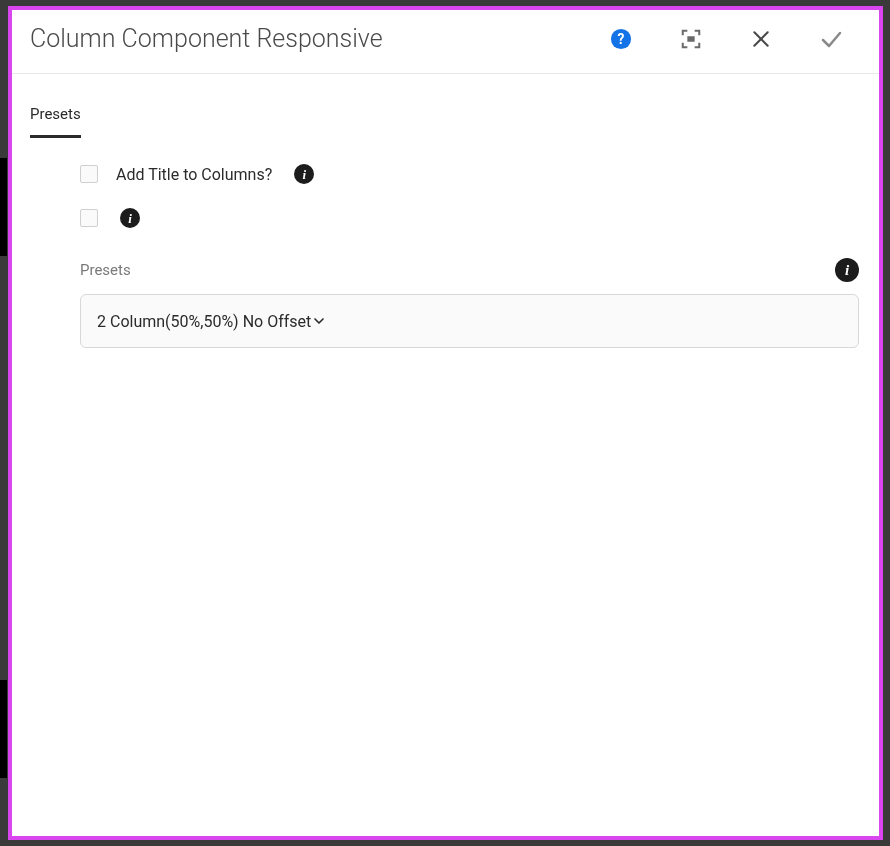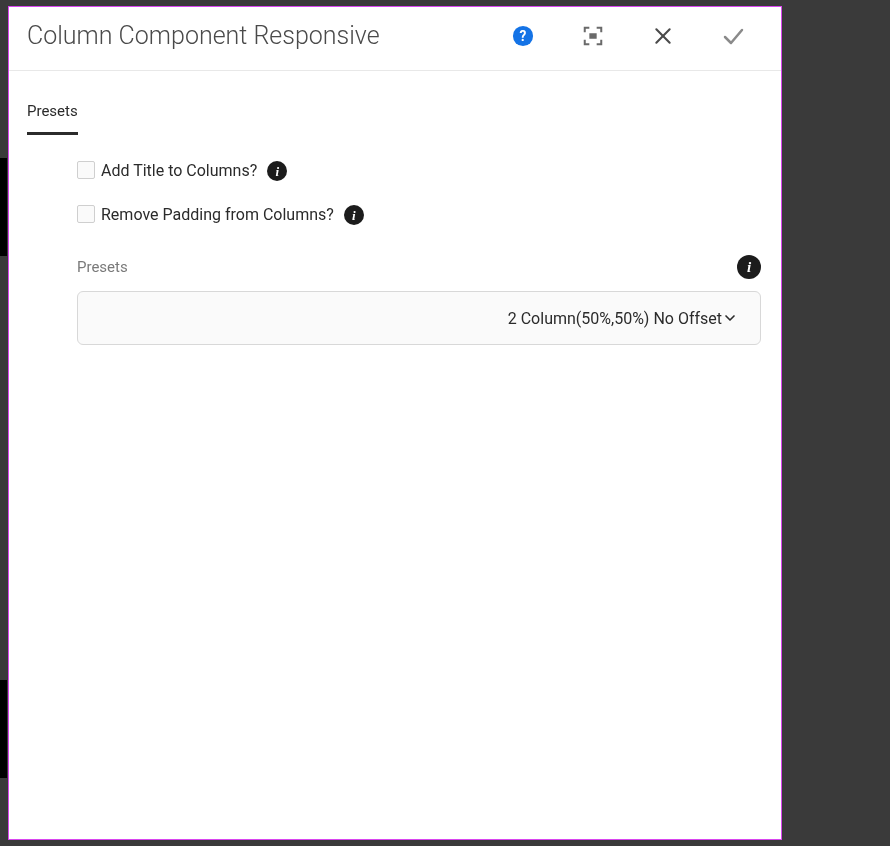--- a/index.html
+++ b/index.html
@@ -7,23 +7,23 @@
   body { background: #3a3a3a; padding: 6px 7px 6px 8px; }
   .left-marks {
     position: absolute;
     left: 0; top: 0; width: 8px; height: 846px;
     pointer-events: none;
   }
   .left-marks .m { position: absolute; left: 0; width: 7px; background: #000; height: 72px; }
   .left-marks .m1 { top: 158px; height: 98px; }
   .left-marks .m2 { top: 680px; height: 98px; }
   .dialog {
-    width: 774px; height: 834px;
+    width: 875px; height: 834px;
     background: #fff;
-    border: 1px solid #d946ef;
+    border: 4px solid #d946ef;
     display: flex; flex-direction: column;
   }
   .dialog-header {
     display: flex; align-items: center;
     padding: 14px 18px 20px 18px;
     border-bottom: 1px solid #e8e8e8;
   }
   .dialog-title {
     font-size: 25px;
     font-weight: 300;
@@ -56,21 +56,21 @@
     font-size: 15px;
     color: #2b2b2b;
     padding-bottom: 12px;
     border-bottom: 3px solid #2b2b2b;
   }
   .form {
     padding: 26px 0 0 50px;
     display: flex; flex-direction: column; gap: 24px;
   }
   .checkbox-row {
-    display: flex; gap: 6px;
+    display: flex; align-items: center; gap: 18px;
   }
   .checkbox {
     width: 18px; height: 18px;
     border: 1px solid #cfcfcf;
     background: #fafafa;
     border-radius: 2px;
   }
   .checkbox-label {
     font-size: 16px;
     color: #2b2b2b;
@@ -97,21 +97,21 @@
   .field-label {
     font-size: 15px;
     color: #7a7a7a;
   }
   .select {
     margin-right: 20px;
     height: 54px;
     border: 1px solid #d8d8d8;
     border-radius: 6px;
     background: #fafafa;
-    display: flex; align-items: center; justify-content: flex-end;
+    display: flex; align-items: center; justify-content: flex-start;
     padding: 0 22px 0 16px;
     cursor: pointer;
   }
   .select-value {
     font-size: 16px;
     color: #2b2b2b;
   }
   .chevron svg { display: block; color: #2b2b2b; }
 </style>
 </head>
@@ -169,21 +169,20 @@
     <div class="form">
 
       <div class="checkbox-row">
         <div class="checkbox"></div>
         <div class="checkbox-label">Add Title to Columns?</div>
         <div class="info-badge">i</div>
       </div>
 
       <div class="checkbox-row">
         <div class="checkbox"></div>
-        <div class="checkbox-label">Remove Padding from Columns?</div>
         <div class="info-badge">i</div>
       </div>
 
       <div class="field-group">
         <div class="field-label-row">
           <div class="field-label">Presets</div>
           <div class="info-badge lg">i</div>
         </div>
         <div class="select">
           <div class="select-value">2 Column(50%,50%) No Offset</div>

